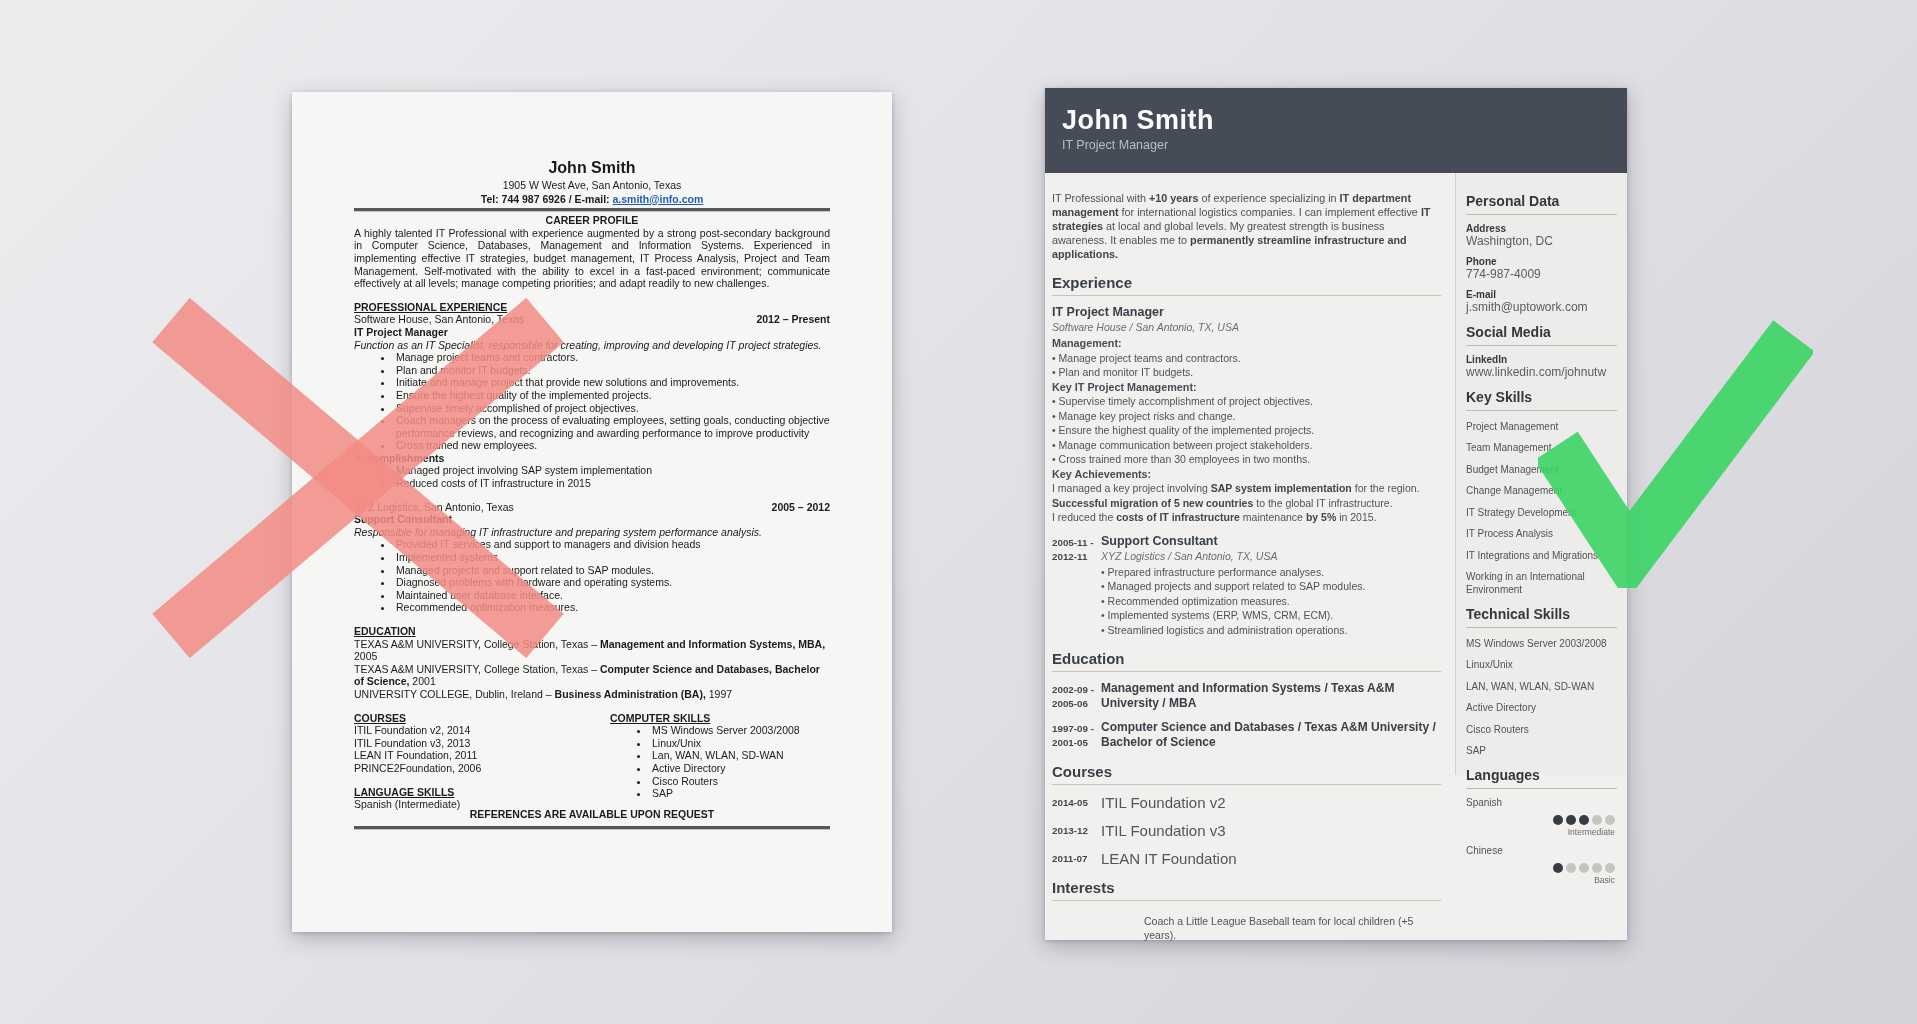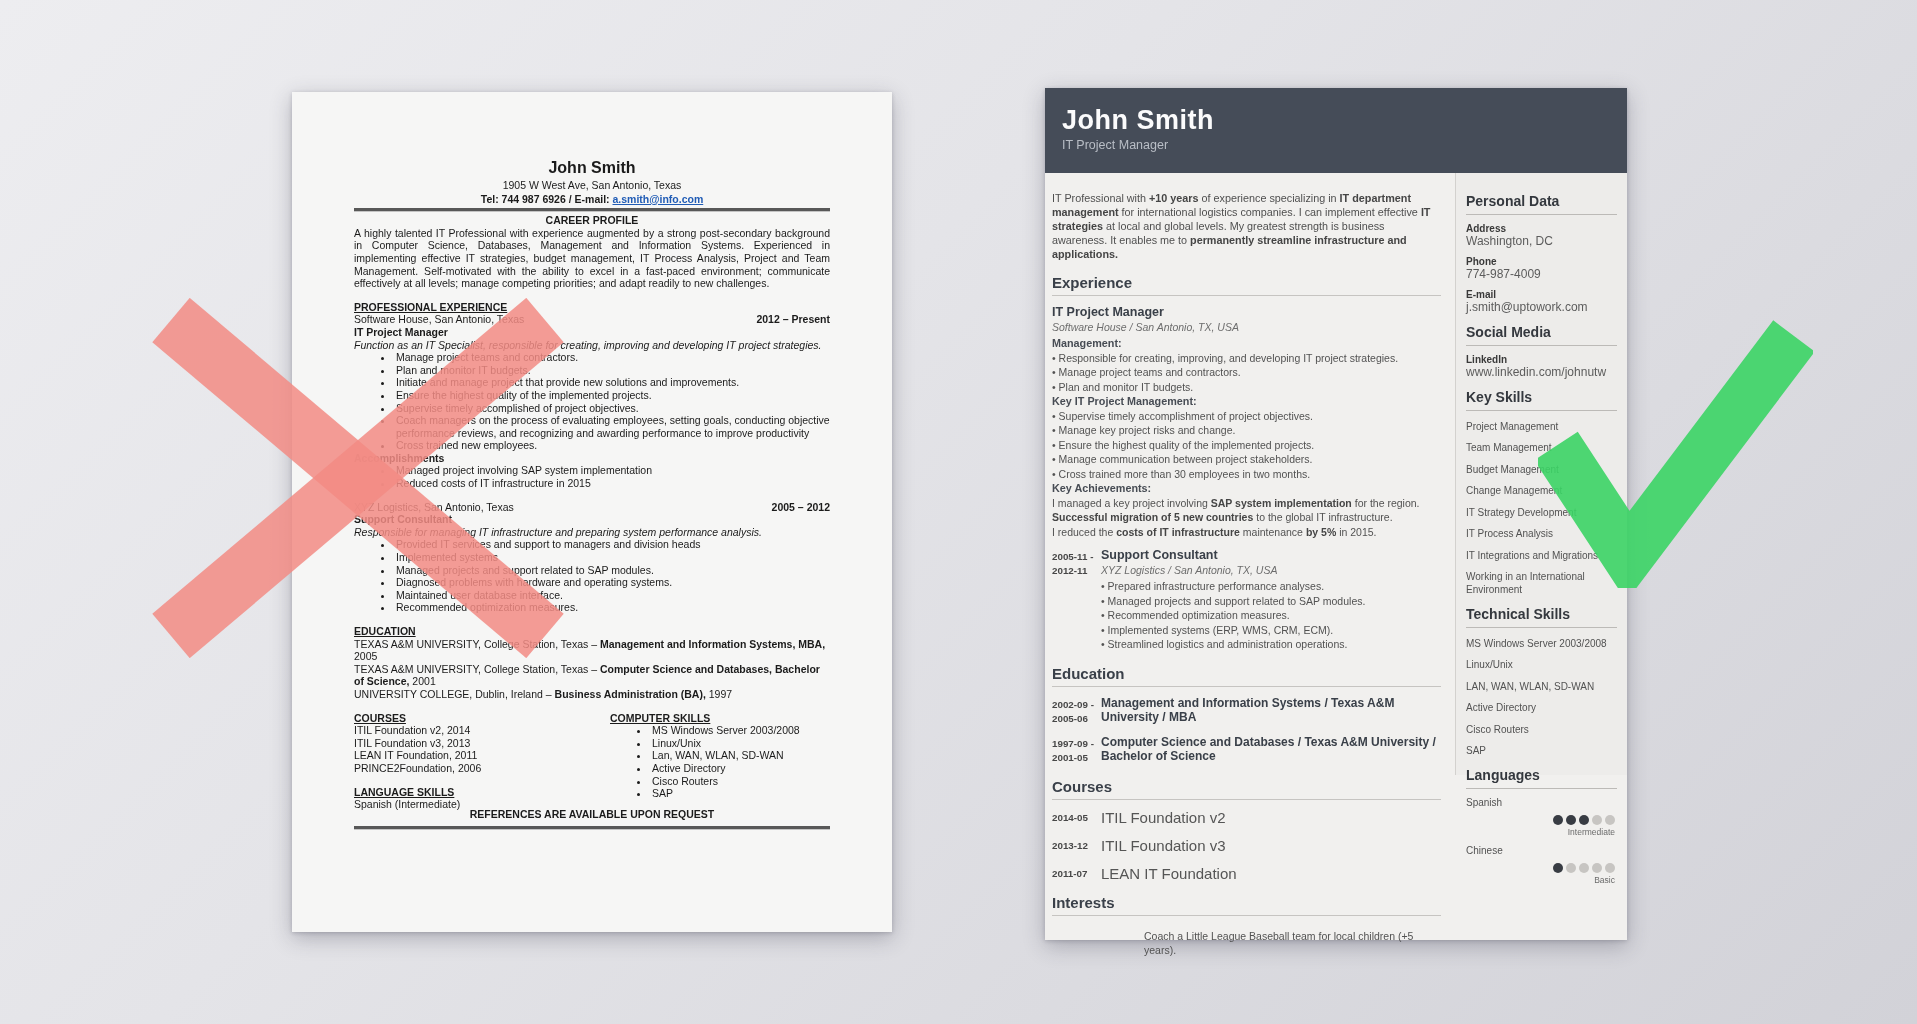--- a/index.html
+++ b/index.html
@@ -184,21 +184,20 @@
       </p>
 
       <h2 class="rp-h">Experience</h2>
       <div class="rp-hr"></div>
 
       <div class="entry">
         <div class="e-body">
           <div class="e-title">IT Project Manager</div>
           <div class="e-company italic">Software House / San Antonio, TX, USA</div>
           <div class="g-label">Management:</div>
-          <div class="bullet">Responsible for creating, improving, and developing IT project strategies.</div>
           <div class="bullet">Manage project teams and contractors.</div>
           <div class="bullet">Plan and monitor IT budgets.</div>
           <div class="g-label">Key IT Project Management:</div>
           <div class="bullet">Supervise timely accomplishment of project objectives.</div>
           <div class="bullet">Manage key project risks and change.</div>
           <div class="bullet">Ensure the highest quality of the implemented projects.</div>
           <div class="bullet">Manage communication between project stakeholders.</div>
           <div class="bullet">Cross trained more than 30 employees in two months.</div>
           <div class="g-label">Key Achievements:</div>
           <div class="ach">

